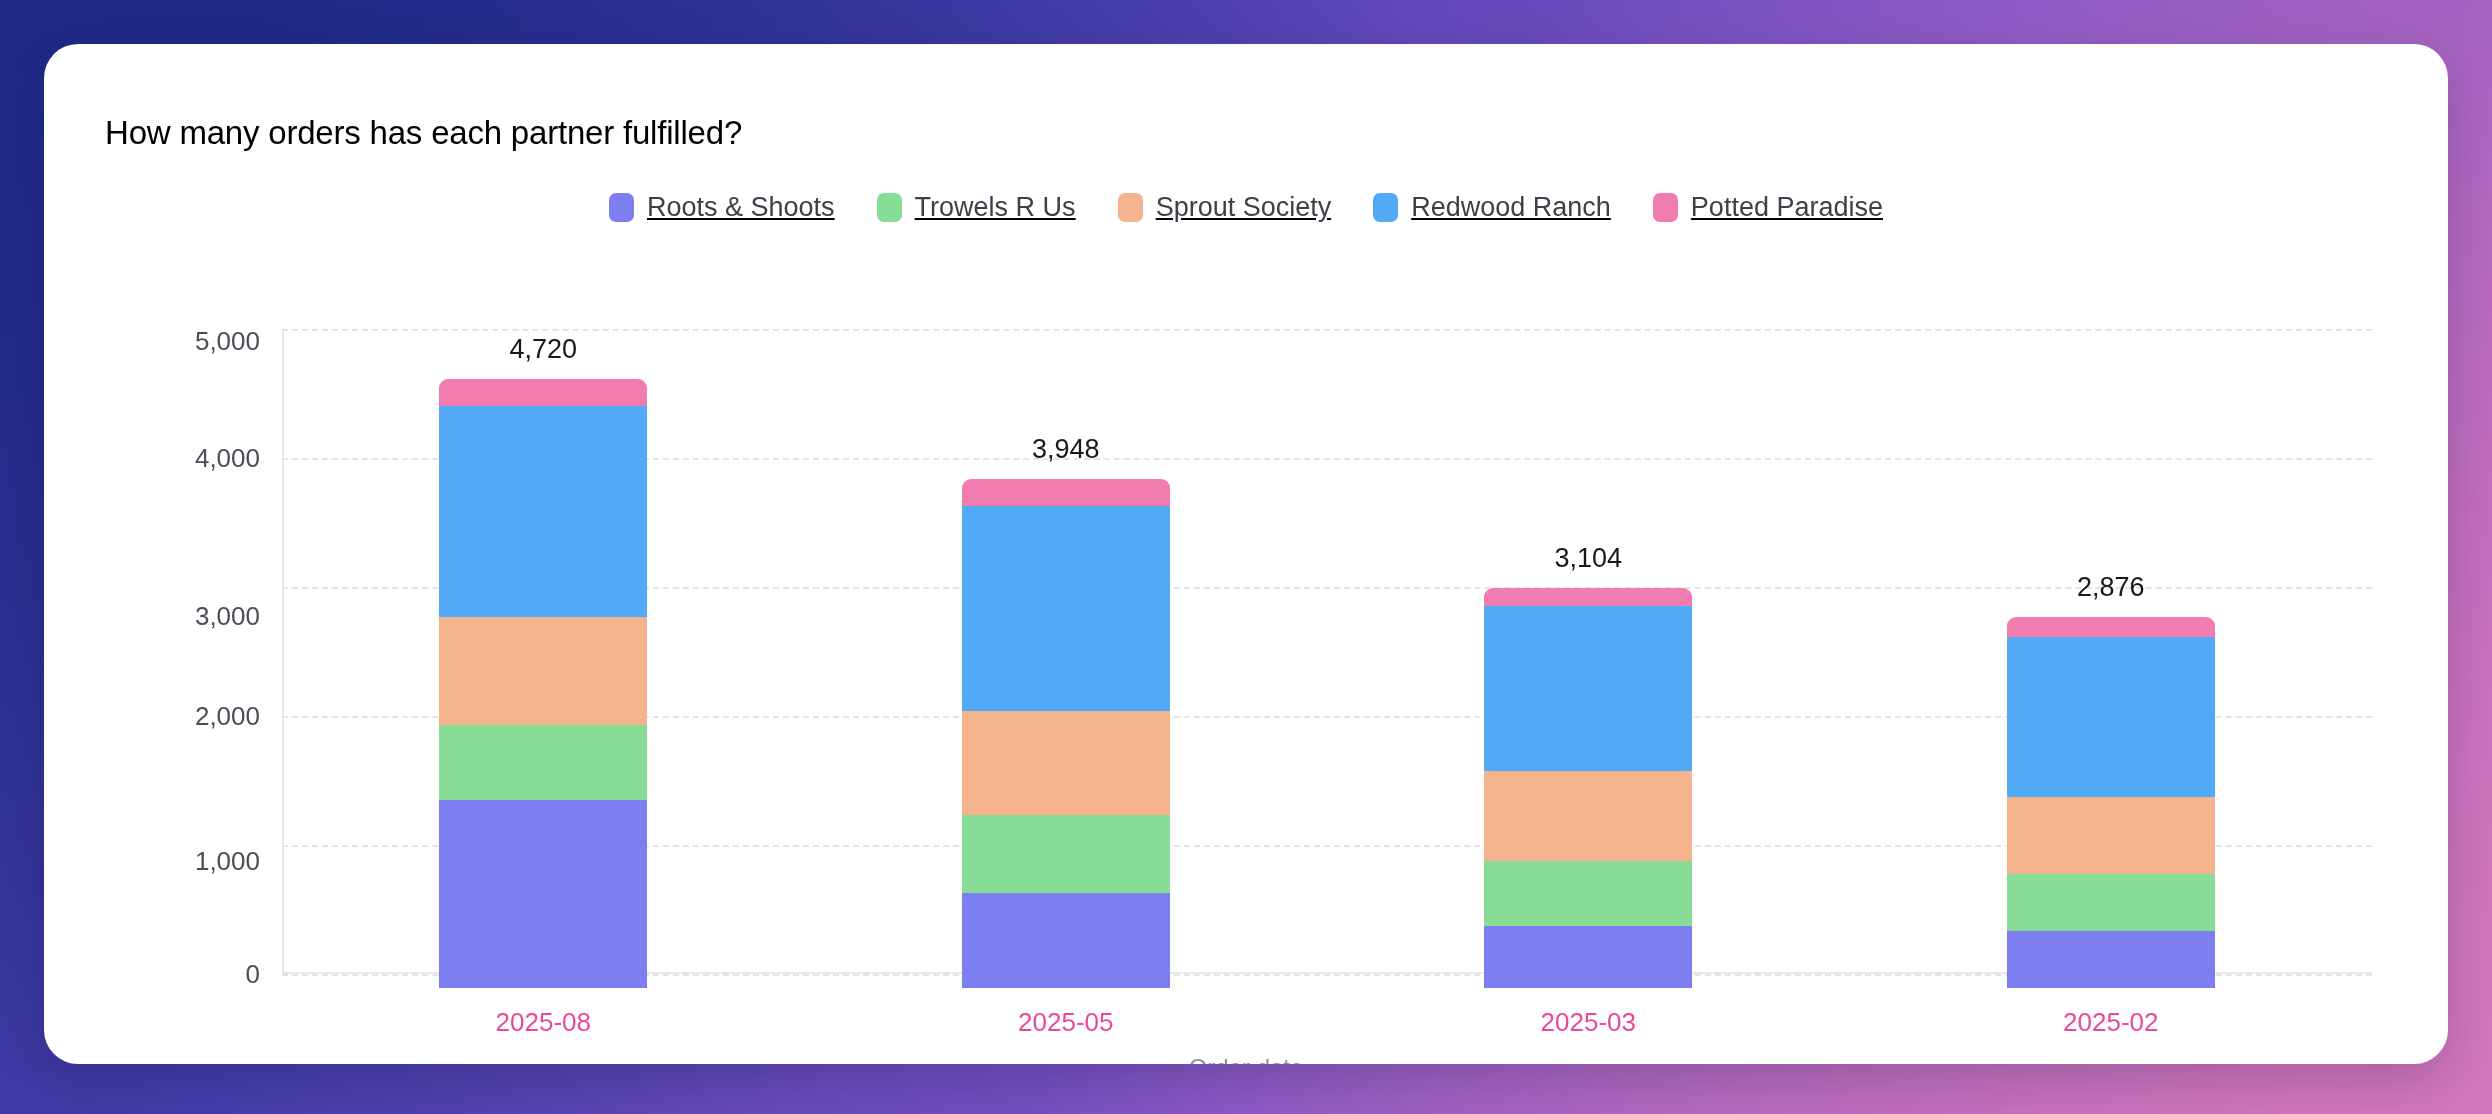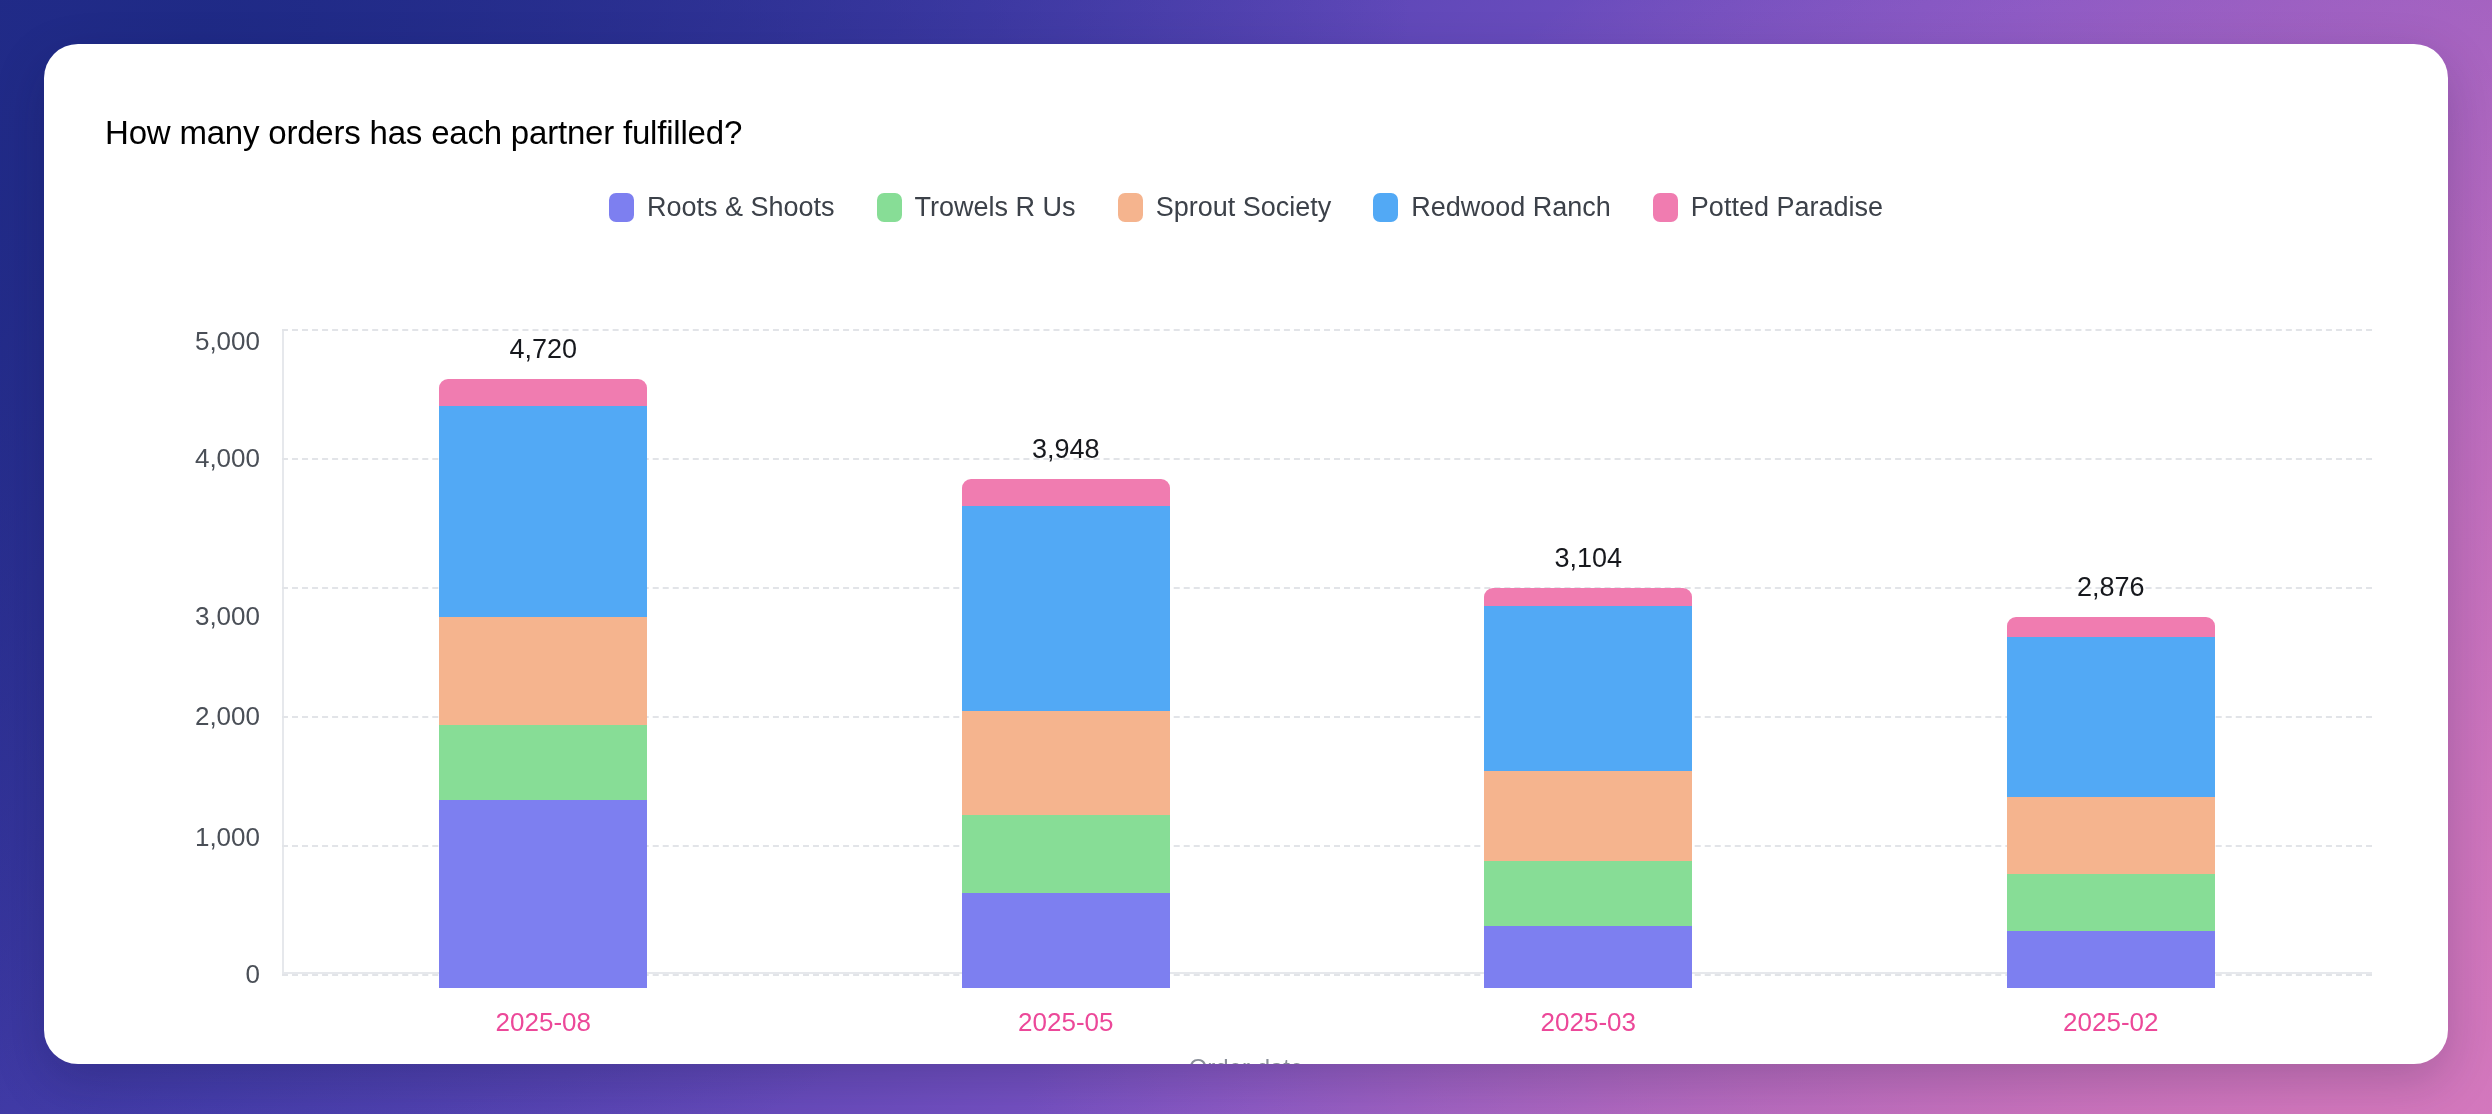--- a/index.html
+++ b/index.html
@@ -48,20 +48,21 @@
     display: flex;
     justify-content: center;
     align-items: center;
     gap: 42px;
   }
   .legend-item {
     display: flex;
     align-items: center;
     gap: 13px;
     cursor: pointer;
+    text-decoration: underline;
   }
   .legend-swatch {
     width: 25px;
     height: 29px;
     border-radius: 7px;
     flex: none;
   }
   .legend-label {
     font-size: 27px;
     color: #3c4149;
@@ -201,21 +202,21 @@
     <div id="gridlines">
         <div class="gridline" style="top: 645px;"></div>
         <div class="gridline" style="top: 516px;"></div>
         <div class="gridline" style="top: 387px;"></div>
         <div class="gridline" style="top: 258px;"></div>
         <div class="gridline" style="top: 129px;"></div>
         <div class="gridline" style="top: 0px;"></div>
       </div>
     <div id="yticks">
         <div class="ytick" style="top: 645px;">0</div>
-        <div class="ytick" style="top: 508px;">1,000</div>
+        <div class="ytick" style="top: 532px;">1,000</div>
         <div class="ytick" style="top: 387px;">2,000</div>
         <div class="ytick" style="top: 258px; margin-top: 29px;">3,000</div>
         <div class="ytick" style="top: 129px;">4,000</div>
         <div class="ytick" style="top: 12px;">5,000</div>
       </div>
     <div class="bars" id="bars">
         <div class="bar-slot">
           <div class="bar" style="height: 608.88px;">
             <div class="seg" style="height: 188.34px; background: rgb(125, 127, 240);"></div>
             <div class="seg" style="height: 74.82px; background: rgb(135, 221, 150);"></div>

